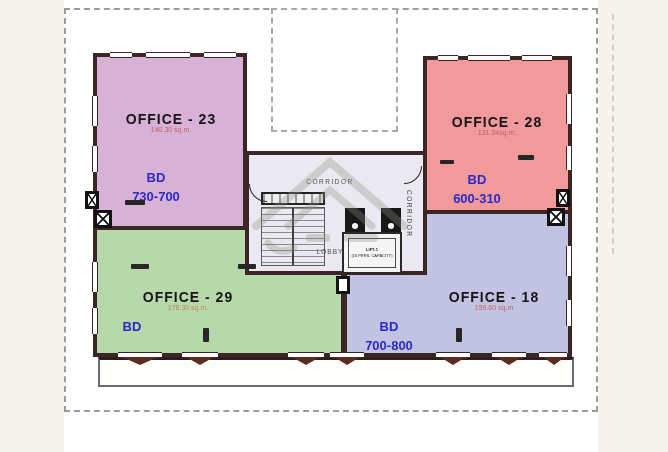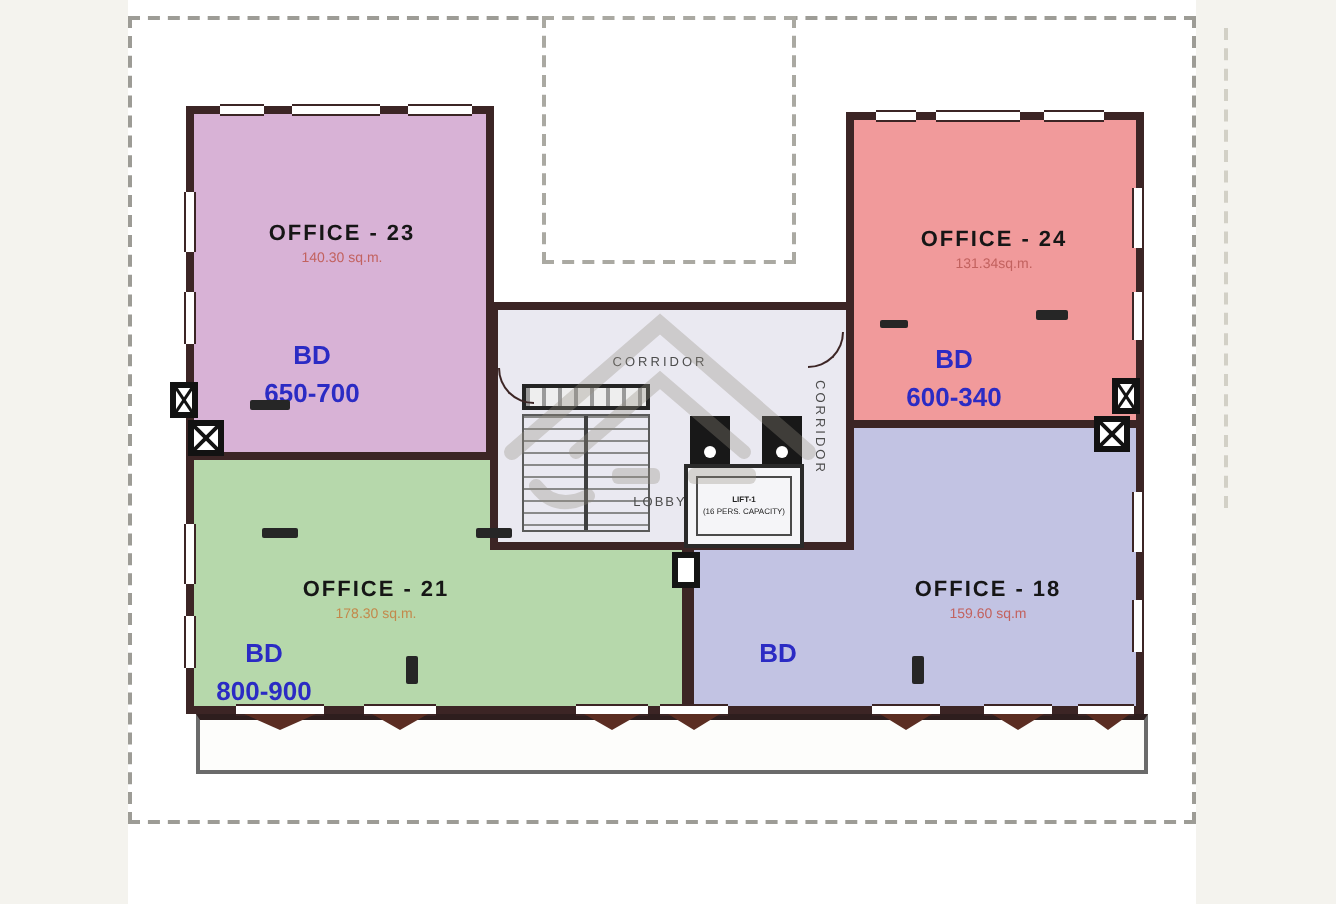--- a/index.html
+++ b/index.html
@@ -27,21 +27,21 @@
   .o22{left:343px;top:210px;width:229px;height:147px;background:#c2c3e3;}
   .core{position:absolute;left:245px;top:151px;width:182px;height:124px;
         border:4px solid #3c2525;box-sizing:border-box;background:#eae9f1;z-index:4;}
 
   
   .balcony{position:absolute;left:98px;top:357px;width:476px;height:30px;
            border:2px solid #6b6b6b;border-top:3px solid #2e1e1e;box-sizing:border-box;
            background:#fdfdfb;z-index:2;}
 
   
-  .office-label{position:absolute;transform:translateX(-50%);font-size:11px;font-weight:bold;
+  .office-label{position:absolute;transform:translateX(-50%);font-size:14px;font-weight:bold;
                 color:#161616;letter-spacing:1px;white-space:nowrap;z-index:6;}
   .area-label{position:absolute;transform:translateX(-50%);font-size:7px;color:#c2625f;
               white-space:nowrap;z-index:6;}
   .area-label.orange{color:#c3894c;}
   .price{position:absolute;width:80px;text-align:center;color:#2b2bc4;font-weight:bold;
          font-size:13px;line-height:1.45;z-index:6;}
   .svc-label{position:absolute;font-size:6.5px;color:#4c4c4c;letter-spacing:1.5px;
              white-space:nowrap;z-index:6;}
   .svc-label.h{transform:translateX(-50%);}
   .svc-label.v{writing-mode:vertical-rl;letter-spacing:1.5px;}
@@ -108,41 +108,41 @@
   <div class="room o24"></div>
   <div class="room o21"></div>
   <div class="room o22"></div>
   <div class="core"></div>
   <div class="balcony"></div>
 
   <div class="office-label" style="left:171px;top:111px;">OFFICE - 23</div>
   <div class="area-label" style="left:171px;top:126px;">140.30 sq.m.</div>
   <div class="price" style="left:116px;top:169px;">
     <div>BD</div>
-    <div>650-700</div>
-  </div>
-
-  <div class="office-label" style="left:497px;top:114px;">OFFICE - 24</div>
+    <div>730-700</div>
+  </div>
+
+  <div class="office-label" style="left:497px;top:114px;">OFFICE - 28</div>
   <div class="area-label" style="left:497px;top:129px;">131.34sq.m.</div>
   <div class="price" style="left:437px;top:171px;">
     <div>BD</div>
-    <div>600-340</div>
-  </div>
-
-  <div class="office-label" style="left:188px;top:289px;">OFFICE - 21</div>
+    <div>600-310</div>
+  </div>
+
+  <div class="office-label" style="left:188px;top:289px;">OFFICE - 29</div>
   <div class="area-label orange" style="left:188px;top:304px;">178.30 sq.m.</div>
   <div class="price" style="left:92px;top:318px;">
     <div>BD</div>
-    <div>800-900</div>
   </div>
 
   <div class="office-label" style="left:494px;top:289px;">OFFICE - 18</div>
   <div class="area-label" style="left:494px;top:304px;">159.60 sq.m</div>
   <div class="price" style="left:349px;top:318px;">
     <div>BD</div>
+    <div>700-800</div>
   </div>
 
   <div class="svc-label h" style="left:330px;top:178px;">CORRIDOR</div>
   <div class="svc-label v" style="left:406px;top:190px;">CORRIDOR</div>
   <div class="svc-label h" style="left:330px;top:248px;letter-spacing:1px;">LOBBY</div>
 
   <div class="elev-band"></div>
   <div class="stairs">
     <div class="stairs-divider"></div>
   </div>

